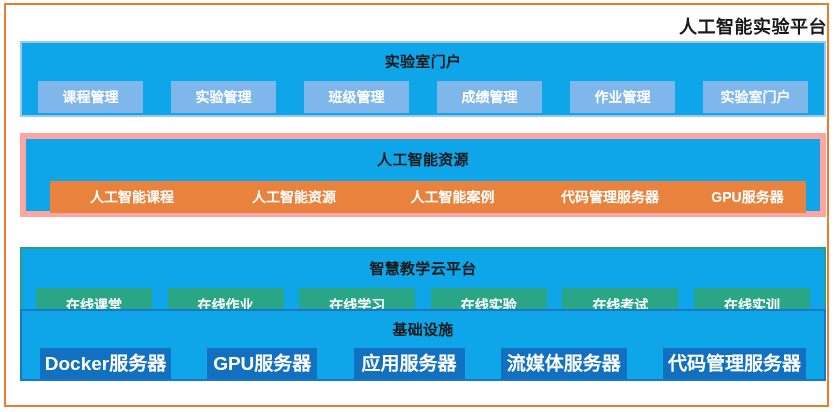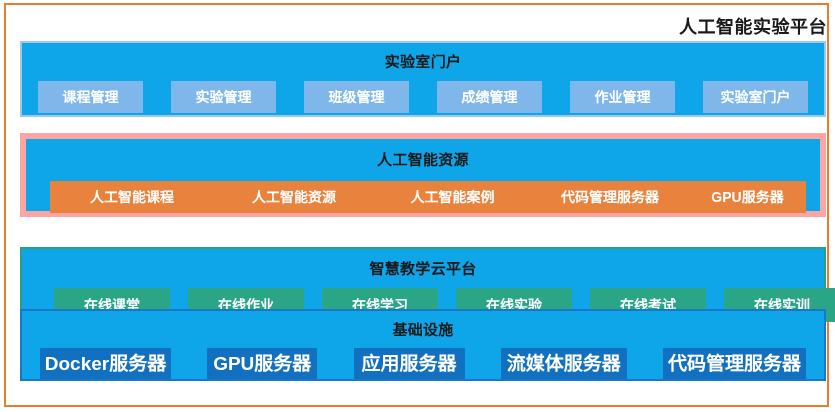--- a/index.html
+++ b/index.html
@@ -124,21 +124,20 @@
   .layer-cloud .layer-title { margin-top: 8px; }
   .layer-cloud .chip-row {
     margin-top: 10px;
     padding: 0 14px;
     height: 34px;
   }
   .layer-cloud .chip {
     background: #2AA585;
     font-size: 14px;
     flex: 0 0 116px;
-    margin-left: 18px;
   }
 
   
   .layer-infra {
     top: 304px;
     height: 72px;
     border: 2px solid #1877C9;
   }
   .layer-infra .layer-title { margin-top: 7px; }
   .layer-infra .chip-row {

